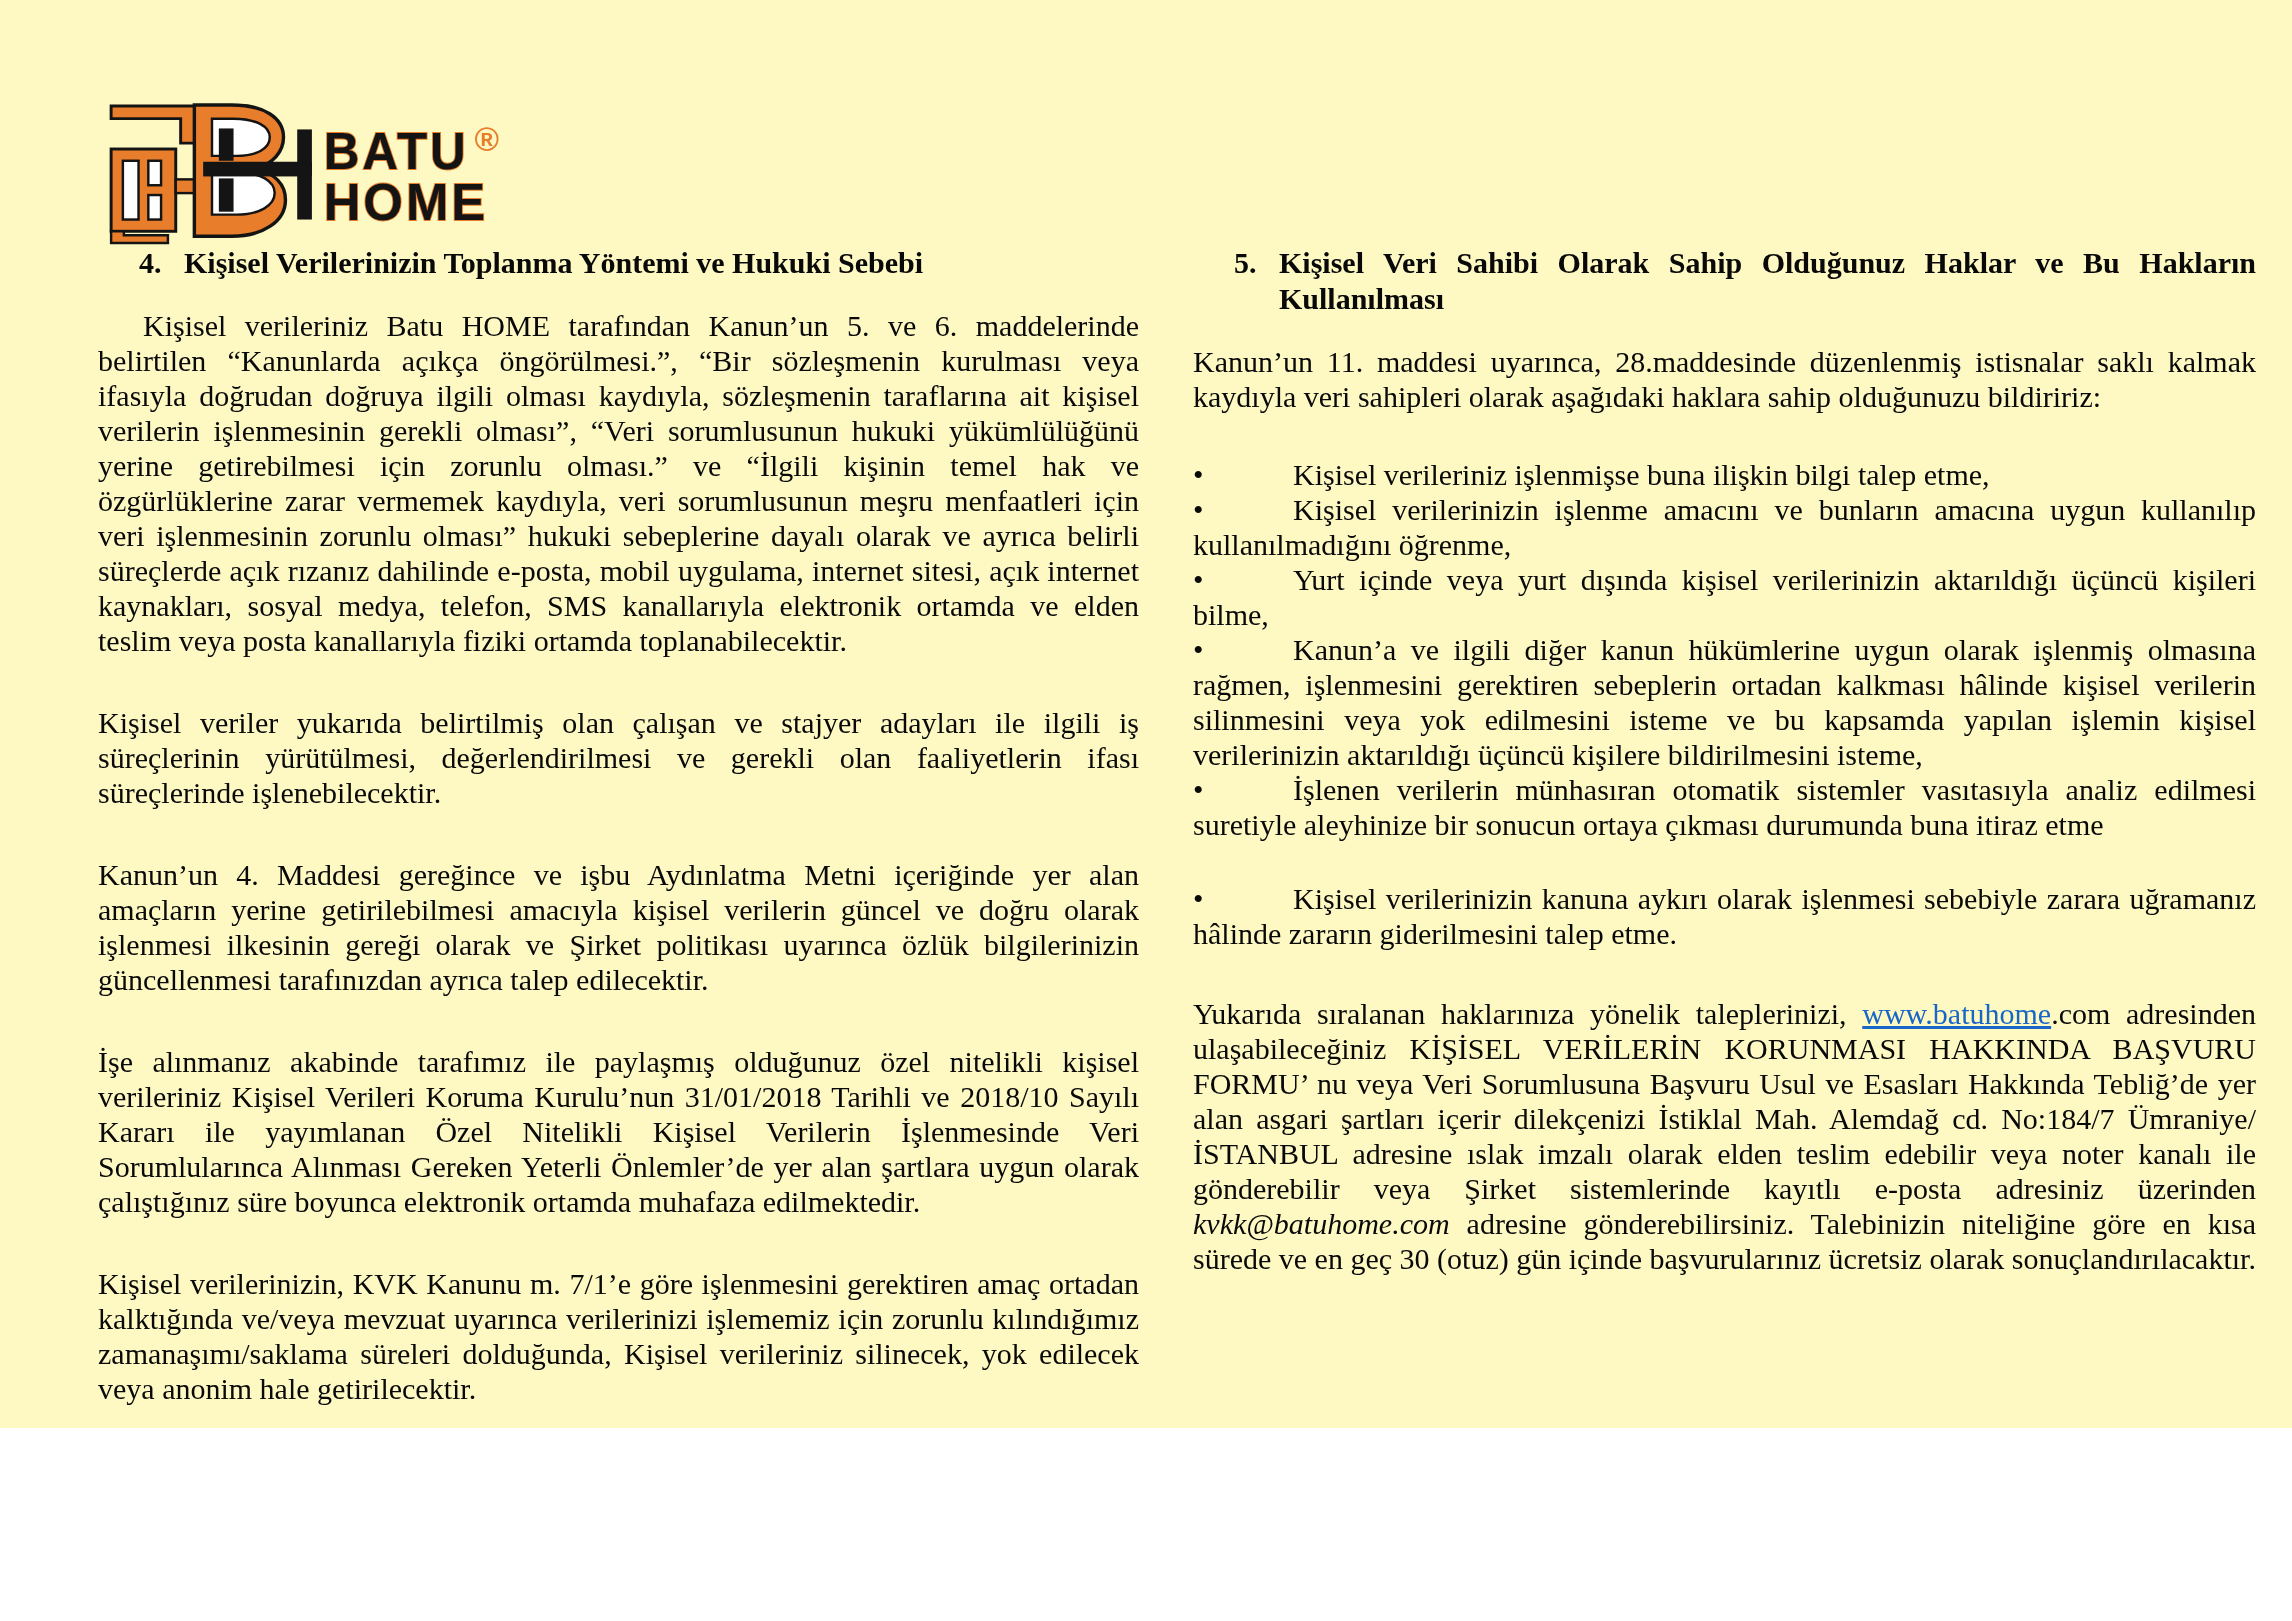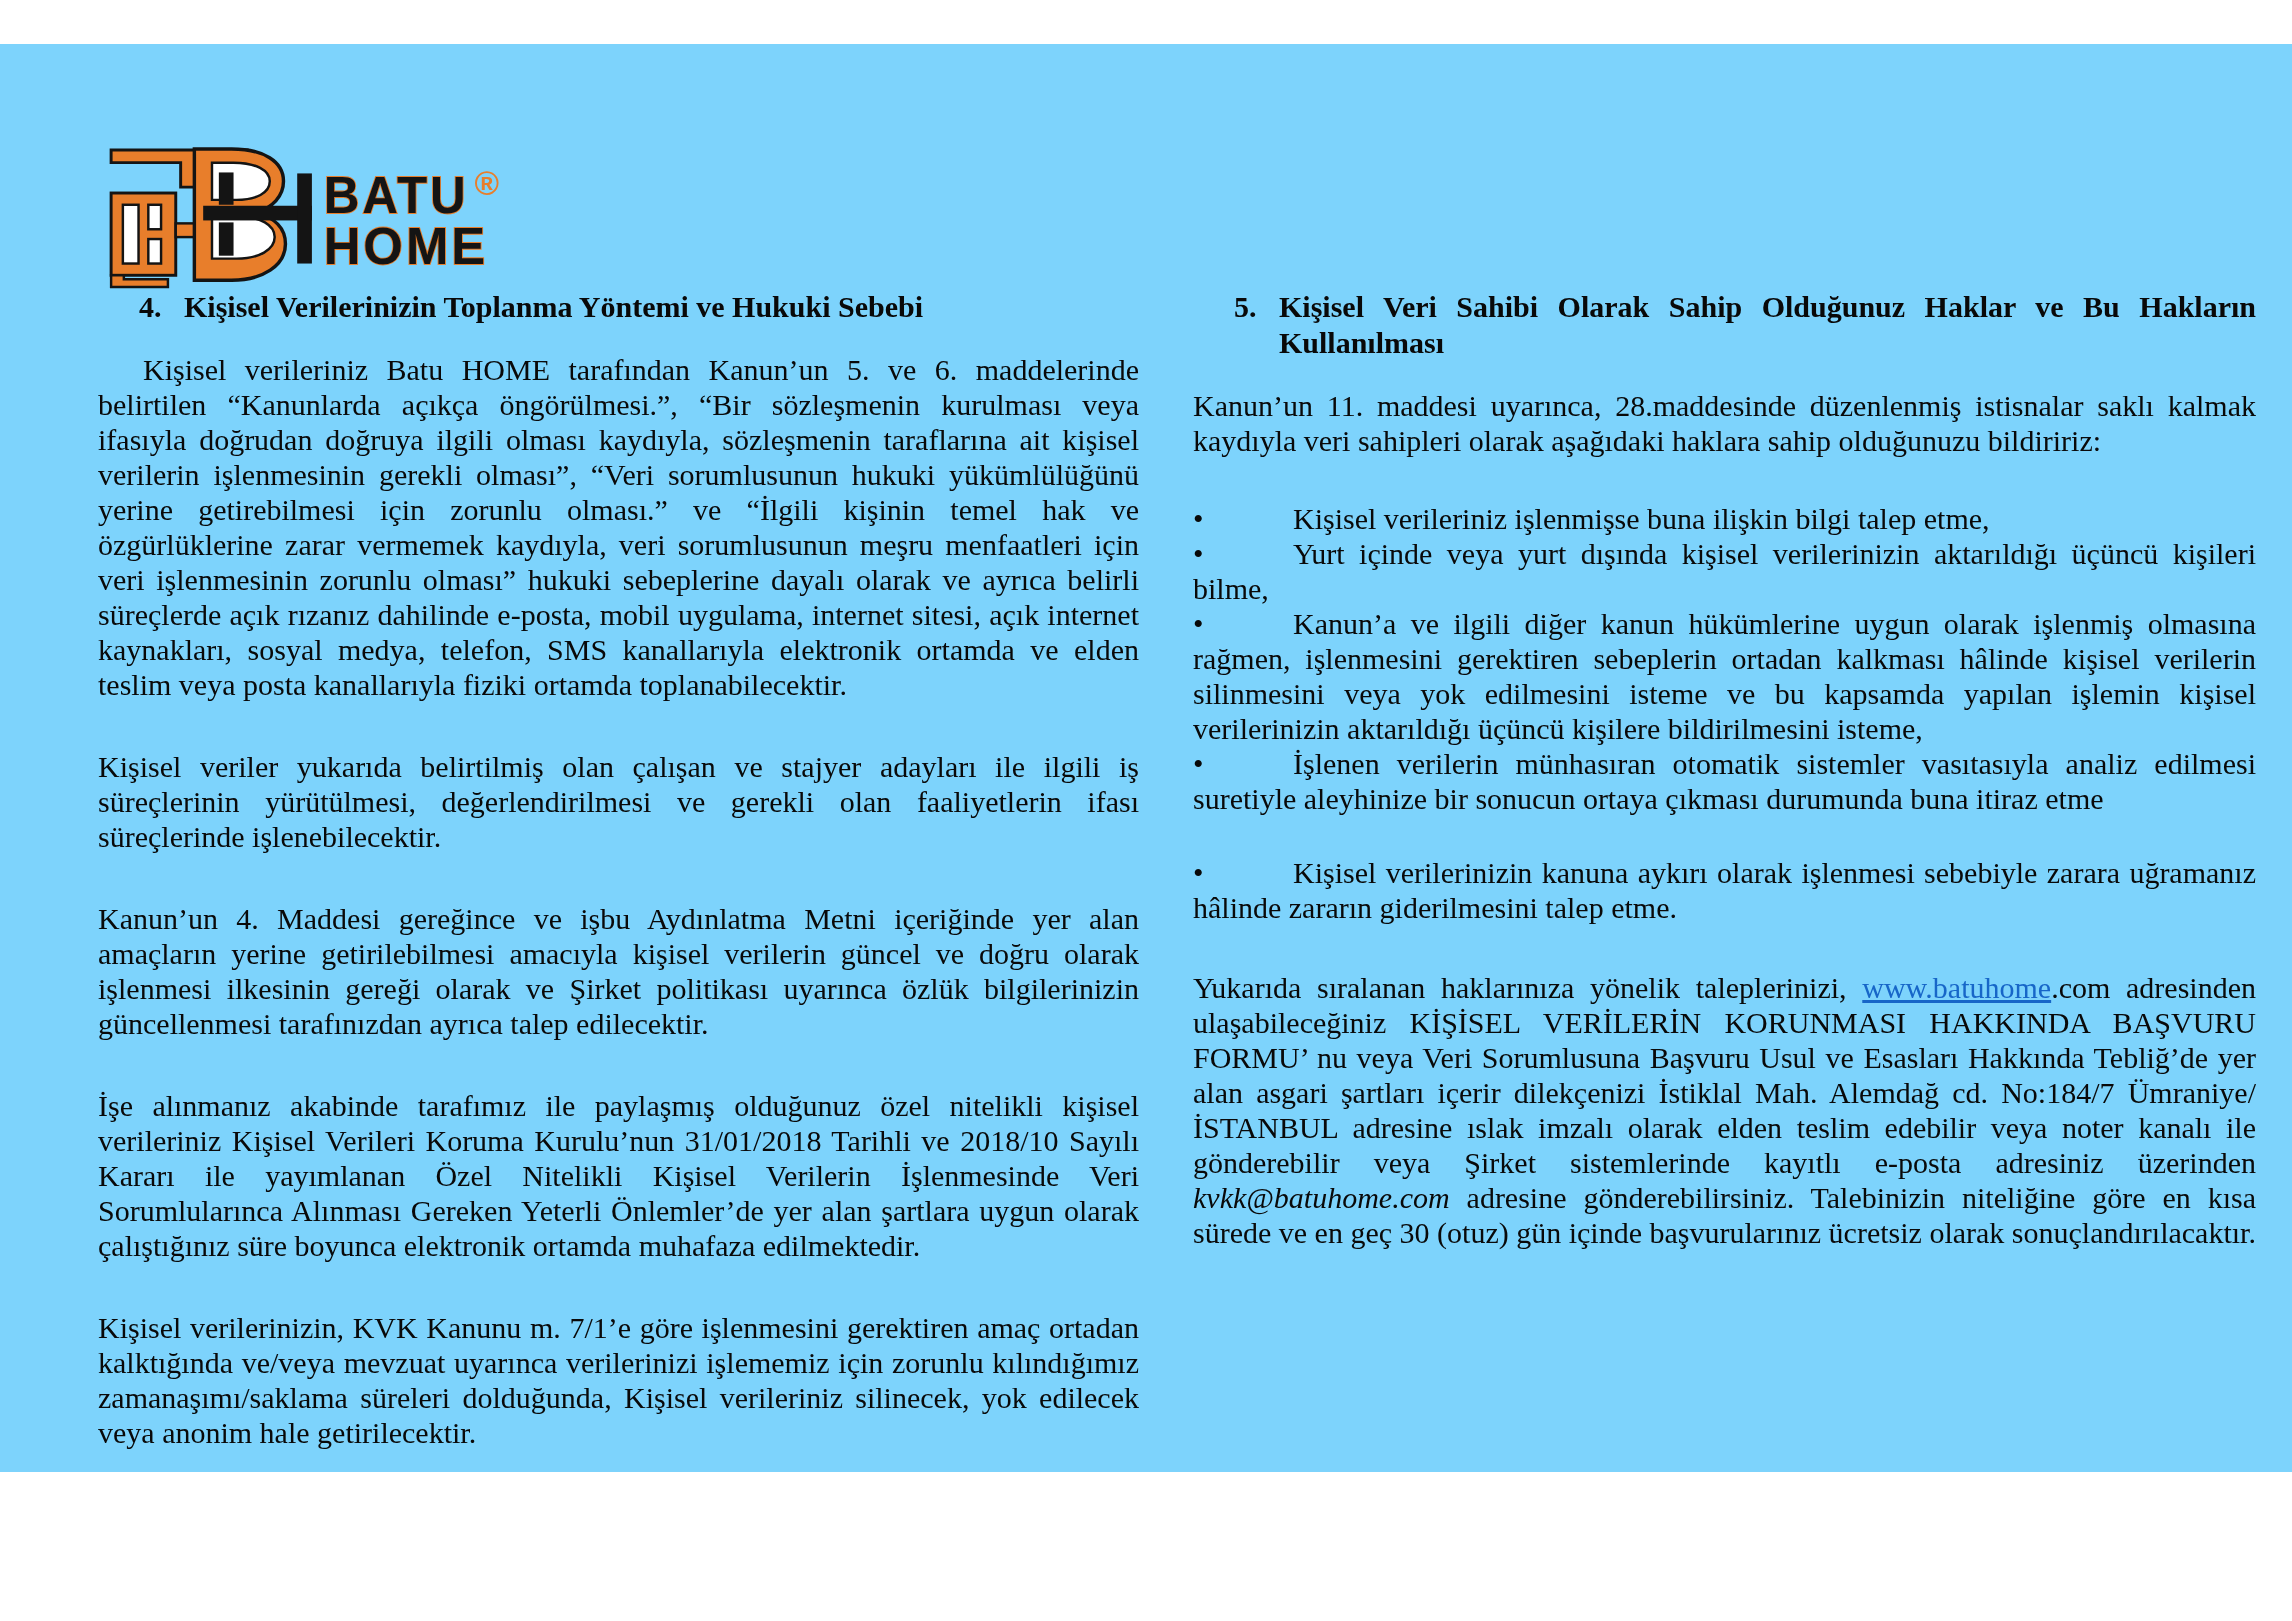--- a/index.html
+++ b/index.html
@@ -1,24 +1,23 @@
 <!DOCTYPE html>
 <html lang="tr"><head>
 <meta charset="utf-8">
 <style>
   html,body{margin:0;padding:0;background:#ffffff;}
   .page{
     position:relative;
     width:2293px;
     height:1428px;
-    background:#7dd3fc;
+    background:#fef9c3;
     overflow:hidden;
     font-family:"Liberation Serif","DejaVu Serif",serif;
     color:#090909;
-    margin-top:44px;
   }
   
   .logo{
     position:absolute;
     left:108px; top:102px;
     width:398px; height:143px;
   }
   .logo svg{display:block;width:100%;height:100%;}
   
   .col{
@@ -108,20 +107,21 @@
   </div>
 
   <div class="col col-right">
     <h2 class="h-sec">
       <span class="h-num">5.</span>
       <span>Kişisel Veri Sahibi Olarak Sahip Olduğunuz Haklar ve Bu Hakların Kullanılması</span>
     </h2>
     <p class="para intro">Kanun’un 11. maddesi uyarınca, 28.maddesinde düzenlenmiş istisnalar saklı kalmak kaydıyla veri sahipleri olarak aşağıdaki haklara sahip olduğunuzu bildiririz:</p>
 
     <p class="bullet"><span class="dot">•</span><span>Kişisel verileriniz işlenmişse buna ilişkin bilgi talep etme,</span></p>
+    <p class="bullet"><span class="dot">•</span><span>Kişisel verilerinizin işlenme amacını ve bunların amacına uygun kullanılıp kullanılmadığını öğrenme,</span></p>
     <p class="bullet"><span class="dot">•</span><span>Yurt içinde veya yurt dışında kişisel verilerinizin aktarıldığı üçüncü kişileri bilme,</span></p>
     <p class="bullet"><span class="dot">•</span><span>Kanun’a ve ilgili diğer kanun hükümlerine uygun olarak işlenmiş olmasına rağmen, işlenmesini gerektiren sebeplerin ortadan kalkması hâlinde kişisel verilerin silinmesini veya yok edilmesini isteme ve bu kapsamda yapılan işlemin kişisel verilerinizin aktarıldığı üçüncü kişilere bildirilmesini isteme,</span></p>
     <p class="bullet"><span class="dot">•</span><span>İşlenen verilerin münhasıran otomatik sistemler vasıtasıyla analiz edilmesi suretiyle aleyhinize bir sonucun ortaya çıkması durumunda buna itiraz etme</span></p>
     <p class="bullet gap-above"><span class="dot">•</span><span>Kişisel verilerinizin kanuna aykırı olarak işlenmesi sebebiyle zarara uğramanız hâlinde zararın giderilmesini talep etme.</span></p>
 
     <p class="para closing"><span>Yukarıda sıralanan haklarınıza yönelik taleplerinizi, </span><span class="link">www.batuhome</span><span>.com adresinden ulaşabileceğiniz KİŞİSEL VERİLERİN KORUNMASI HAKKINDA BAŞVURU FORMU’ nu veya Veri Sorumlusuna Başvuru Usul ve Esasları Hakkında Tebliğ’de yer alan asgari şartları içerir dilekçenizi İstiklal Mah. Alemdağ cd. No:184/7 Ümraniye/İSTANBUL adresine ıslak imzalı olarak elden teslim edebilir veya noter kanalı ile gönderebilir veya Şirket sistemlerinde kayıtlı e-posta adresiniz üzerinden </span><span class="email">kvkk@batuhome.com</span><span> adresine gönderebilirsiniz. Talebinizin niteliğine göre en kısa sürede ve en geç 30 (otuz) gün içinde başvurularınız ücretsiz olarak sonuçlandırılacaktır.</span></p>
   </div>
 
 </div>
 

